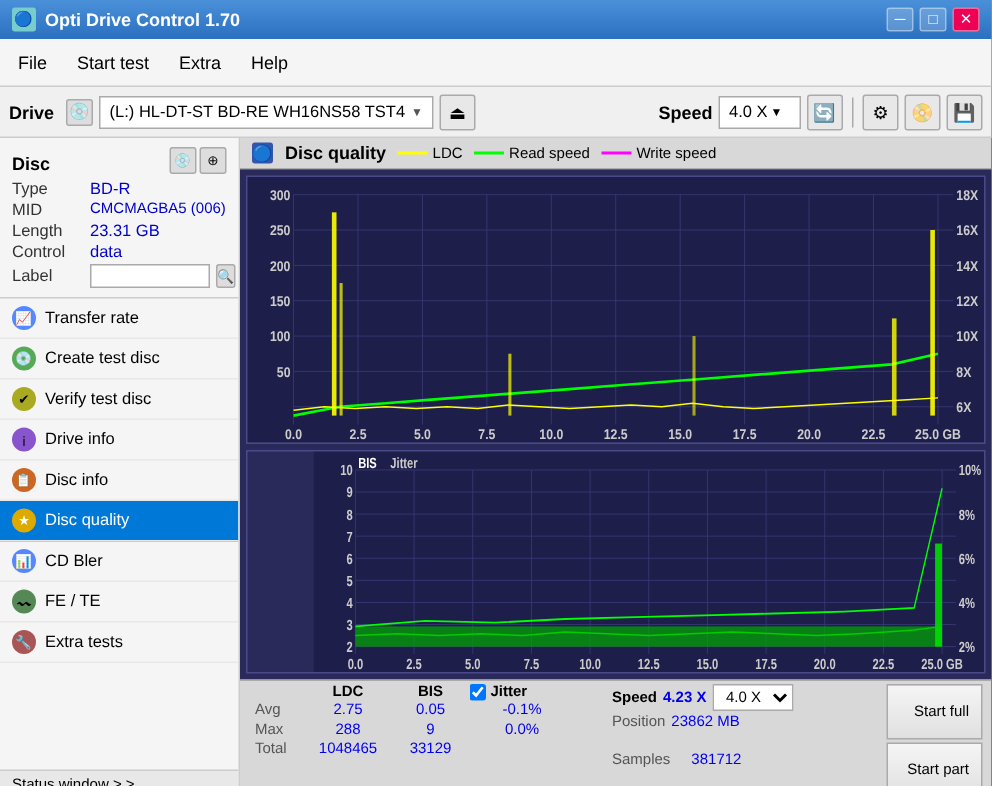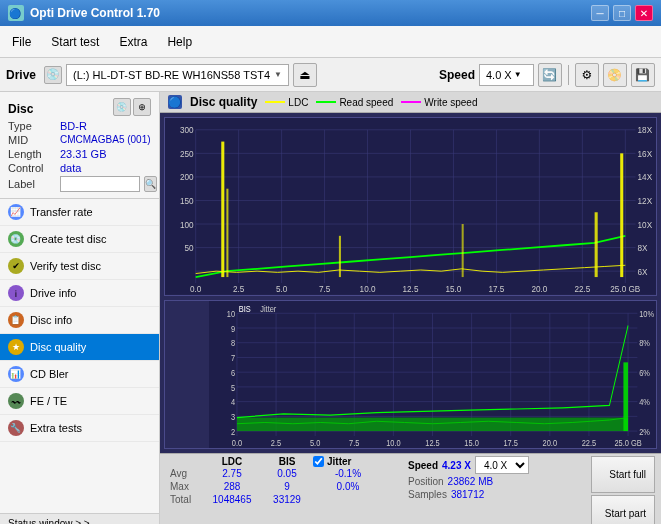--- a/index.html
+++ b/index.html
@@ -156,20 +156,21 @@
       flex-direction: column;
       padding: 4px;
       gap: 4px;
     }
 
     .chart-wrapper {
       flex: 1;
       background: #2a2a5a;
       position: relative;
       border: 1px solid #4a4a8a;
+      font-weight: bold;
     }
 
     
     svg.chart-svg {
       width: 100%;
       height: 100%;
     }
 
     
     .stats-panel {
@@ -262,21 +263,21 @@
           <div class="disc-icon">💿</div>
           <div class="disc-icon">⊕</div>
         </div>
       </div>
       <div class="disc-info-row">
         <span class="disc-info-key">Type</span>
         <span class="disc-info-val">BD-R</span>
       </div>
       <div class="disc-info-row">
         <span class="disc-info-key">MID</span>
-        <span class="disc-info-val" style="font-size:10px;">CMCMAGBA5 (001)</span>
+        <span class="disc-info-val" style="font-size:10px;">CMCMAGBA5 (006)</span>
       </div>
       <div class="disc-info-row">
         <span class="disc-info-key">Length</span>
         <span class="disc-info-val">23.31 GB</span>
       </div>
       <div class="disc-info-row">
         <span class="disc-info-key">Control</span>
         <span class="disc-info-val">data</span>
       </div>
       <div class="disc-label-row">
@@ -531,21 +532,21 @@
             <select class="speed-select">
               <option>4.0 X</option>
               <option>2.0 X</option>
               <option>8.0 X</option>
             </select>
           </div>
           <div style="display:flex;gap:4px;margin-top:2px;">
             <span style="color:#555;">Position</span>
             <span style="color:#0000ee;">23862 MB</span>
           </div>
-          <div style="display:flex;gap:4px;margin-top:2px;">
+          <div style="display:flex;gap:14px;margin-top:14px;">
             <span style="color:#555;">Samples</span>
             <span style="color:#0000ee;">381712</span>
           </div>
         </div>
 
         <div class="action-buttons">
           <button class="action-btn">Start full</button>
           <button class="action-btn">Start part</button>
         </div>
       </div>

